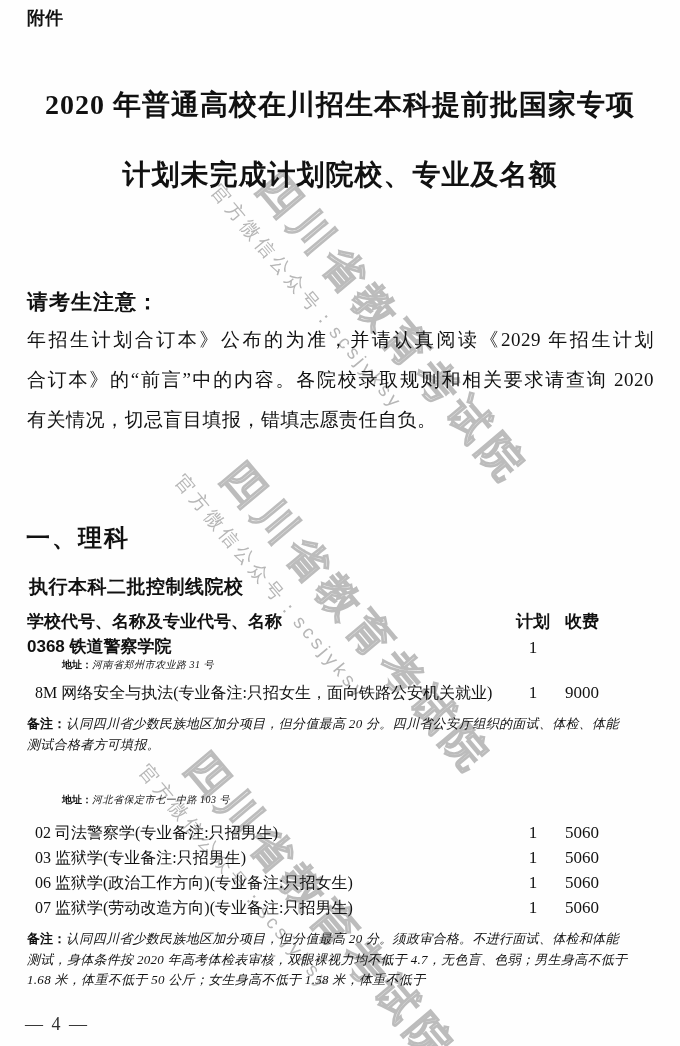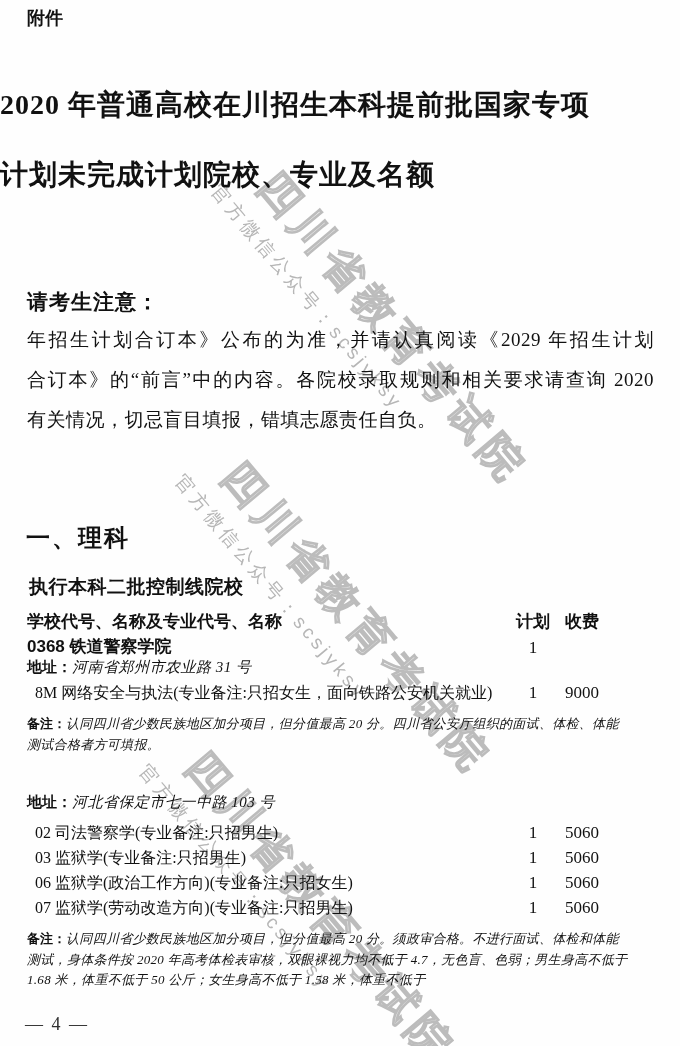--- a/index.html
+++ b/index.html
@@ -30,21 +30,21 @@
   .wm3{left:216px;top:740px;}
 
   .content{position:relative;z-index:1;}
 
   
   .attach{
     position:absolute;left:27px;top:6px;
     font-family:"Liberation Sans", sans-serif;font-weight:bold;font-size:18px;
   }
   .title{
-    position:absolute;left:0;width:680px;top:70px;text-align:left;
+    position:absolute;left:0;width:680px;top:70px;text-align:center;
     font-weight:bold;font-size:28px;line-height:70px;letter-spacing:1px;
   }
 
   
   .notice-head{position:absolute;left:27px;top:288px;font-weight:bold;font-size:21px;letter-spacing:1px;}
   .notice{position:absolute;left:27px;top:320px;width:627px;font-size:19px;line-height:40px;letter-spacing:.5px;}
   .notice .jl{text-align:justify;text-align-last:justify;}
   .notice .first{text-indent:2.2em;}
 
   
@@ -59,21 +59,21 @@
 
   
   .table{position:absolute;left:27px;top:607px;width:627px;}
   .trow{display:flex;width:581px;align-items:flex-end;}
   .tname{flex:1;}
   .tplan{width:46px;text-align:center;}
   .tfee{width:52px;text-align:center;}
   .thead{font-family:"Liberation Sans", sans-serif;font-weight:bold;font-size:17px;height:26px;}
   .school-row{font-family:"Liberation Sans", sans-serif;font-weight:bold;font-size:17px;height:25px;}
   .num{font-family:"Liberation Serif", serif;font-weight:normal;font-size:17px;}
-  .addr{font-size:15px;height:23px;font-style:italic;letter-spacing:.5px;}
+  .addr{font-size:10px;height:23px;font-style:italic;letter-spacing:.5px;margin-left:35px;}
   .addr .lbl{font-style:normal;font-weight:bold;font-family:"Liberation Sans", sans-serif;letter-spacing:0;}
   .major{font-size:16px;line-height:24px;}
   .major .tname{padding-left:8px;}
   .block2 .major{line-height:25px;}
   .block2 .mfirst{margin-top:4px;}
   .remark{width:601px;font-size:13px;line-height:20.5px;margin-top:9px;font-style:italic;letter-spacing:.3px;}
   .remark .lbl{font-style:normal;font-weight:bold;font-family:"Liberation Sans", sans-serif;letter-spacing:0;}
   .block2{margin-top:38px;}
 
   

